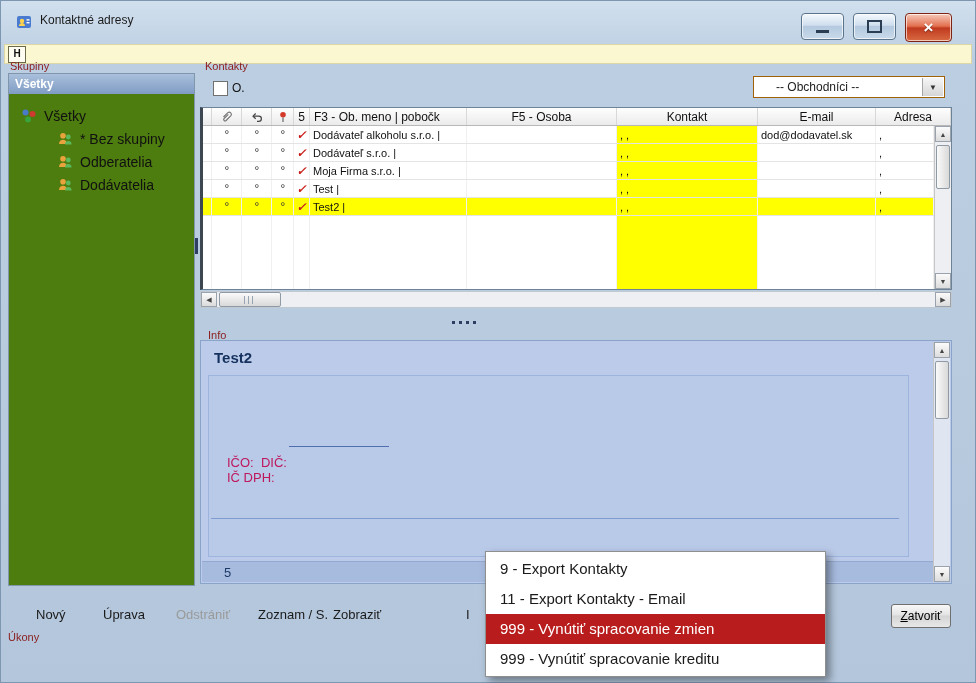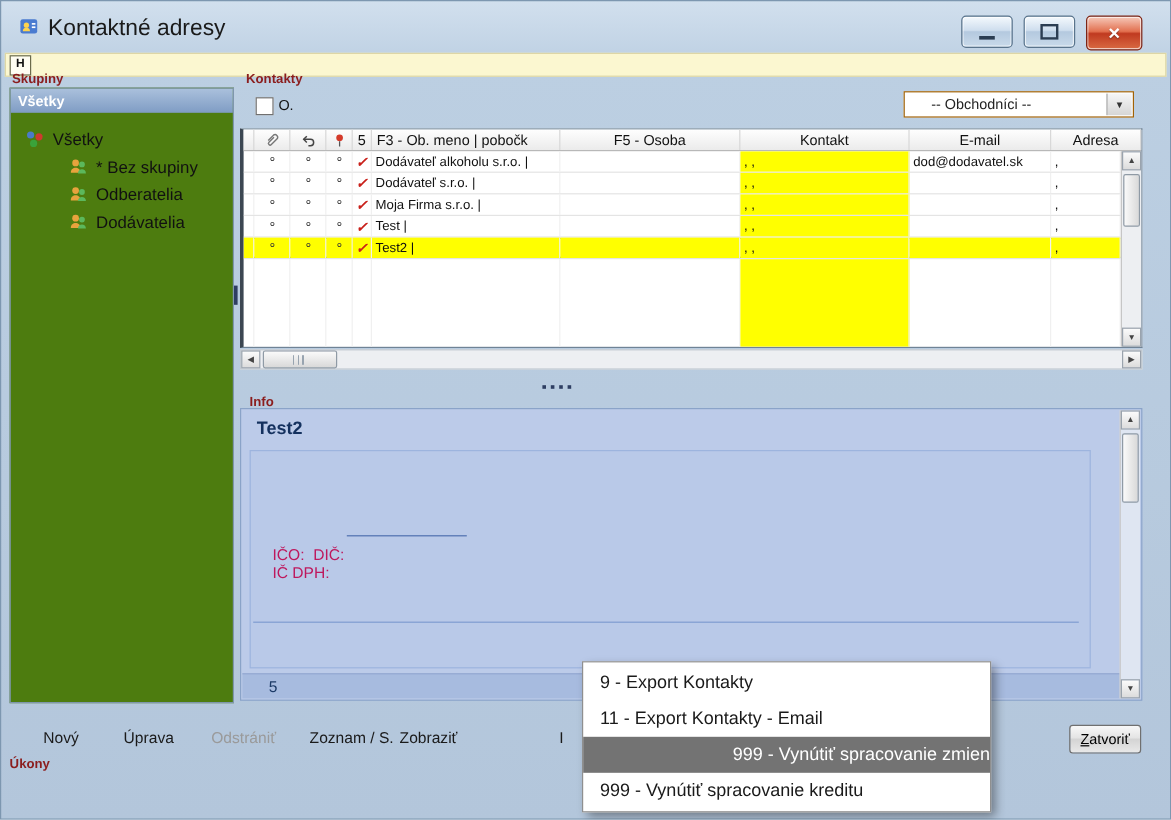--- a/index.html
+++ b/index.html
@@ -5,37 +5,37 @@
   html,body{margin:0;padding:0;}
   body{
     width:976px;height:683px;position:relative;overflow:hidden;
     background:linear-gradient(#d2e0ee,#bccfe2 55px,#b3c6db);
     font-family:"Liberation Sans",sans-serif;color:#111;
     box-shadow:inset 0 0 0 1px #7d97b0;
   }
   
   .titlebar{position:absolute;top:0;left:0;width:100%;height:44px;}
   .app-icon{position:absolute;left:15px;top:13px;width:18px;height:18px;}
-  .win-title{position:absolute;left:40px;top:13px;font-size:19px;color:#1a1a1a;}
+  .win-title{position:absolute;left:40px;top:13px;font-size:12px;color:#1a1a1a;}
   .win-btns{position:absolute;top:13px;right:24px;display:flex;gap:9px;align-items:flex-start;}
   .wbtn{width:41px;height:25px;border:1px solid #5a748c;border-radius:4px;
         background:linear-gradient(#f4f9fd,#cfdeee 45%,#b4c9df 50%,#c9daea 100%);
         box-shadow:inset 0 0 0 1px rgba(255,255,255,.65);
         display:flex;align-items:center;justify-content:center;cursor:pointer;}
   .wbtn.close{width:45px;height:27px;border-color:#7e2414;
         background:linear-gradient(#f6c9ba,#e2704f 45%,#c03a20 52%,#d96a42 100%);}
   .ico-min{width:13px;height:3px;background:#2b3d52;margin-top:9px;}
   .ico-max{width:11px;height:9px;border:2px solid #2b3d52;background:transparent;}
   .ico-x{color:#fff;font-weight:bold;font-size:17px;line-height:17px;text-shadow:0 1px 1px rgba(0,0,0,.4);}
   
   .ribbon{position:absolute;top:44px;left:4px;right:4px;height:20px;background:#fbf7d0;border:1px solid #ddd6a6;box-sizing:border-box;}
   .h-btn{position:absolute;left:3px;top:1px;width:16px;height:15px;background:#fffdf2;border:1px solid #6b6b4a;
          font-size:10px;font-weight:bold;text-align:center;line-height:14px;cursor:pointer;}
   
-  .seclabel{position:absolute;font-size:11px;font-weight:bold;color:#8b1d1d;}
+  .seclabel{position:absolute;font-size:11px;font-weight:normal;color:#8b1d1d;}
   
   .groups-box{position:absolute;left:8px;top:73px;width:187px;height:513px;background:#4d7c0f;border:1px solid #7f96ad;box-sizing:border-box;}
   .groups-header{height:20px;background:linear-gradient(#aac0dc,#7f9cc4);color:#fff;font-weight:bold;font-size:12px;
                  padding:3px 0 0 6px;box-sizing:border-box;}
   .tree{padding-top:10px;}
   .tree-item{height:23px;display:flex;align-items:center;font-size:14px;color:#111;cursor:pointer;}
   .tree-item.root{padding-left:12px;}
   .tree-item.child{padding-left:32px;margin-left:16px;}
   .ticon{width:17px;height:16px;margin-right:6px;flex:0 0 17px;}
   
@@ -101,21 +101,21 @@
   .act.disabled{color:#9a9a9a;cursor:default;}
   .btn-zatvorit{position:absolute;left:891px;top:604px;width:60px;height:24px;
         background:linear-gradient(#f8f8f8,#e4e4e4 45%,#d4d4d4 50%,#e8e8e8);
         border:1px solid #707070;border-radius:3px;font-size:12px;font-family:inherit;cursor:pointer;padding:0;}
   .btn-zatvorit span{display:block;text-align:center;}
   .btn-zatvorit span::first-letter{text-decoration:underline;}
   
   .menu{position:absolute;left:485px;top:551px;width:341px;background:#fff;border:1px solid #8f8f8f;
         box-shadow:4px 4px 8px rgba(0,0,0,.4);padding:2px 0;box-sizing:border-box;z-index:50;}
   .menu-item{height:30px;line-height:30px;padding-left:14px;font-size:15px;color:#1a1a1a;white-space:nowrap;cursor:pointer;}
-  .menu-item.hl{background:#737373;color:#fff;text-align:right;}
+  .menu-item.hl{background:#b91c1c;color:#fff;}
 </style>
 </head>
 <body>
 
 <div class="titlebar">
   <span class="app-icon">
     <svg viewBox="0 0 18 18" width="18" height="18">
         <rect x="2" y="3" width="14" height="12" rx="2" fill="#4a7bd0"></rect>
         <circle cx="7" cy="8" r="2.2" fill="#ffd34d"></circle>
         <path d="M4 13c0-2 1.4-3 3-3s3 1 3 3z" fill="#ffd34d"></path>

